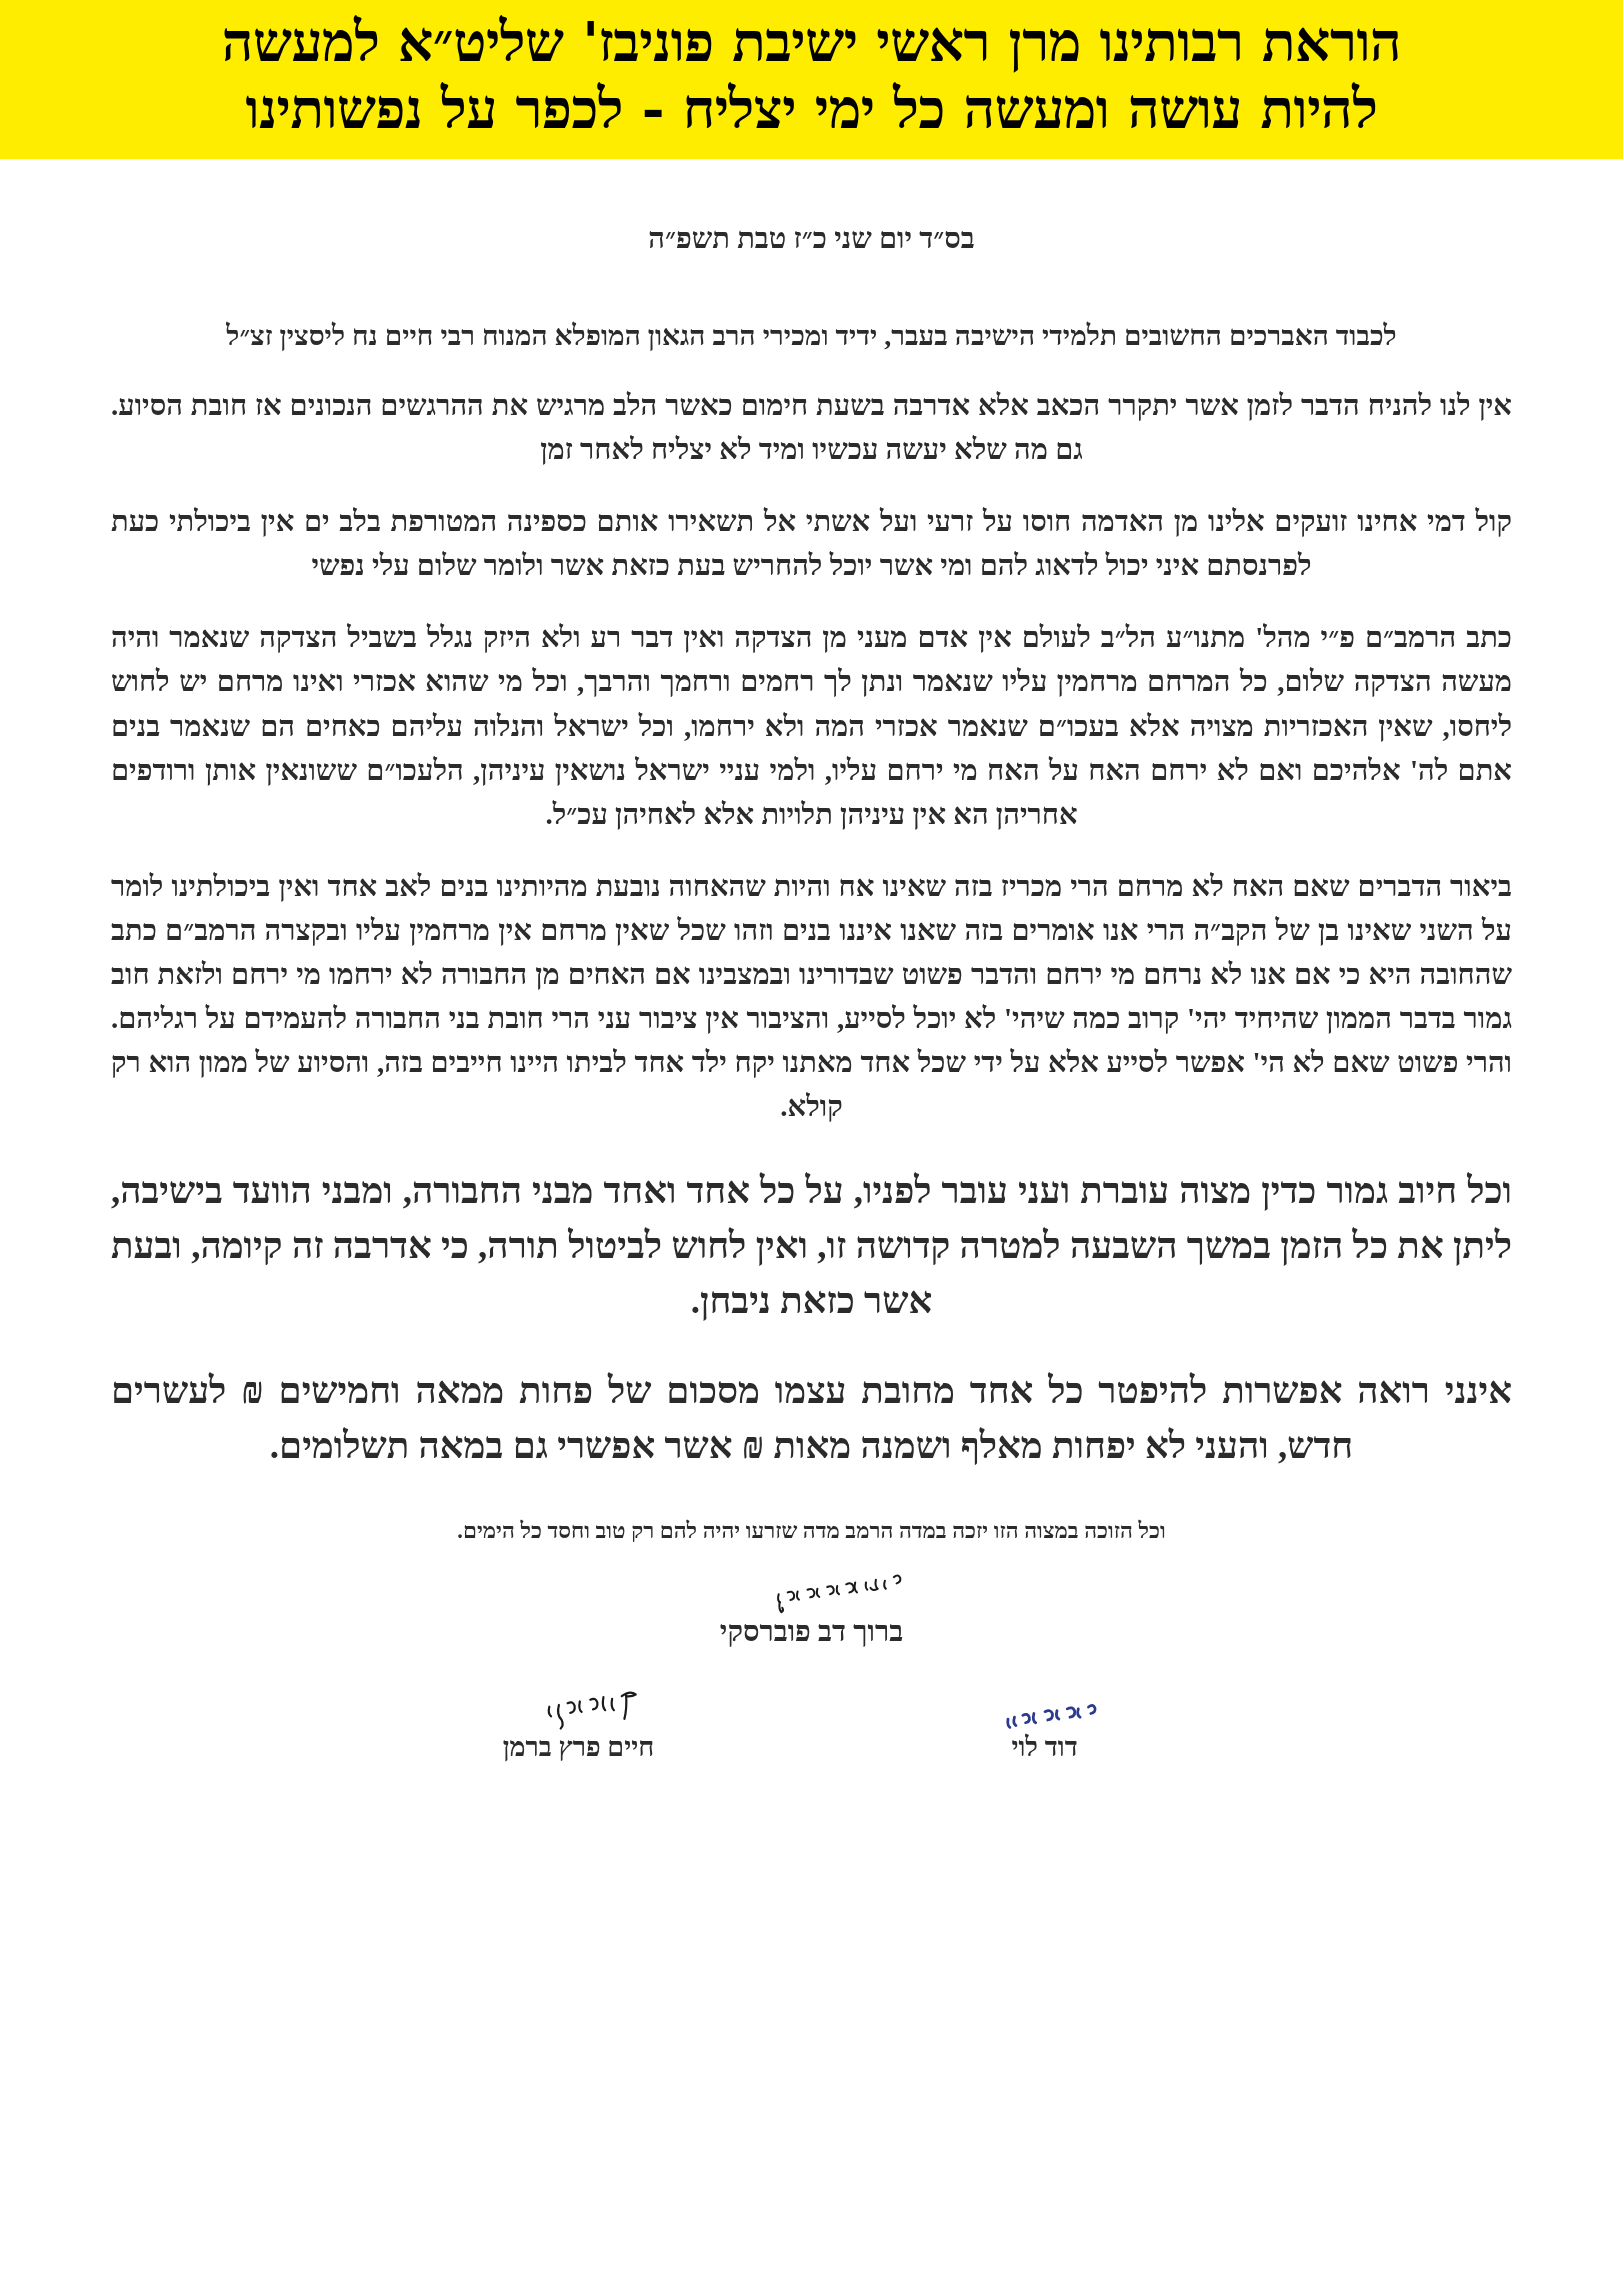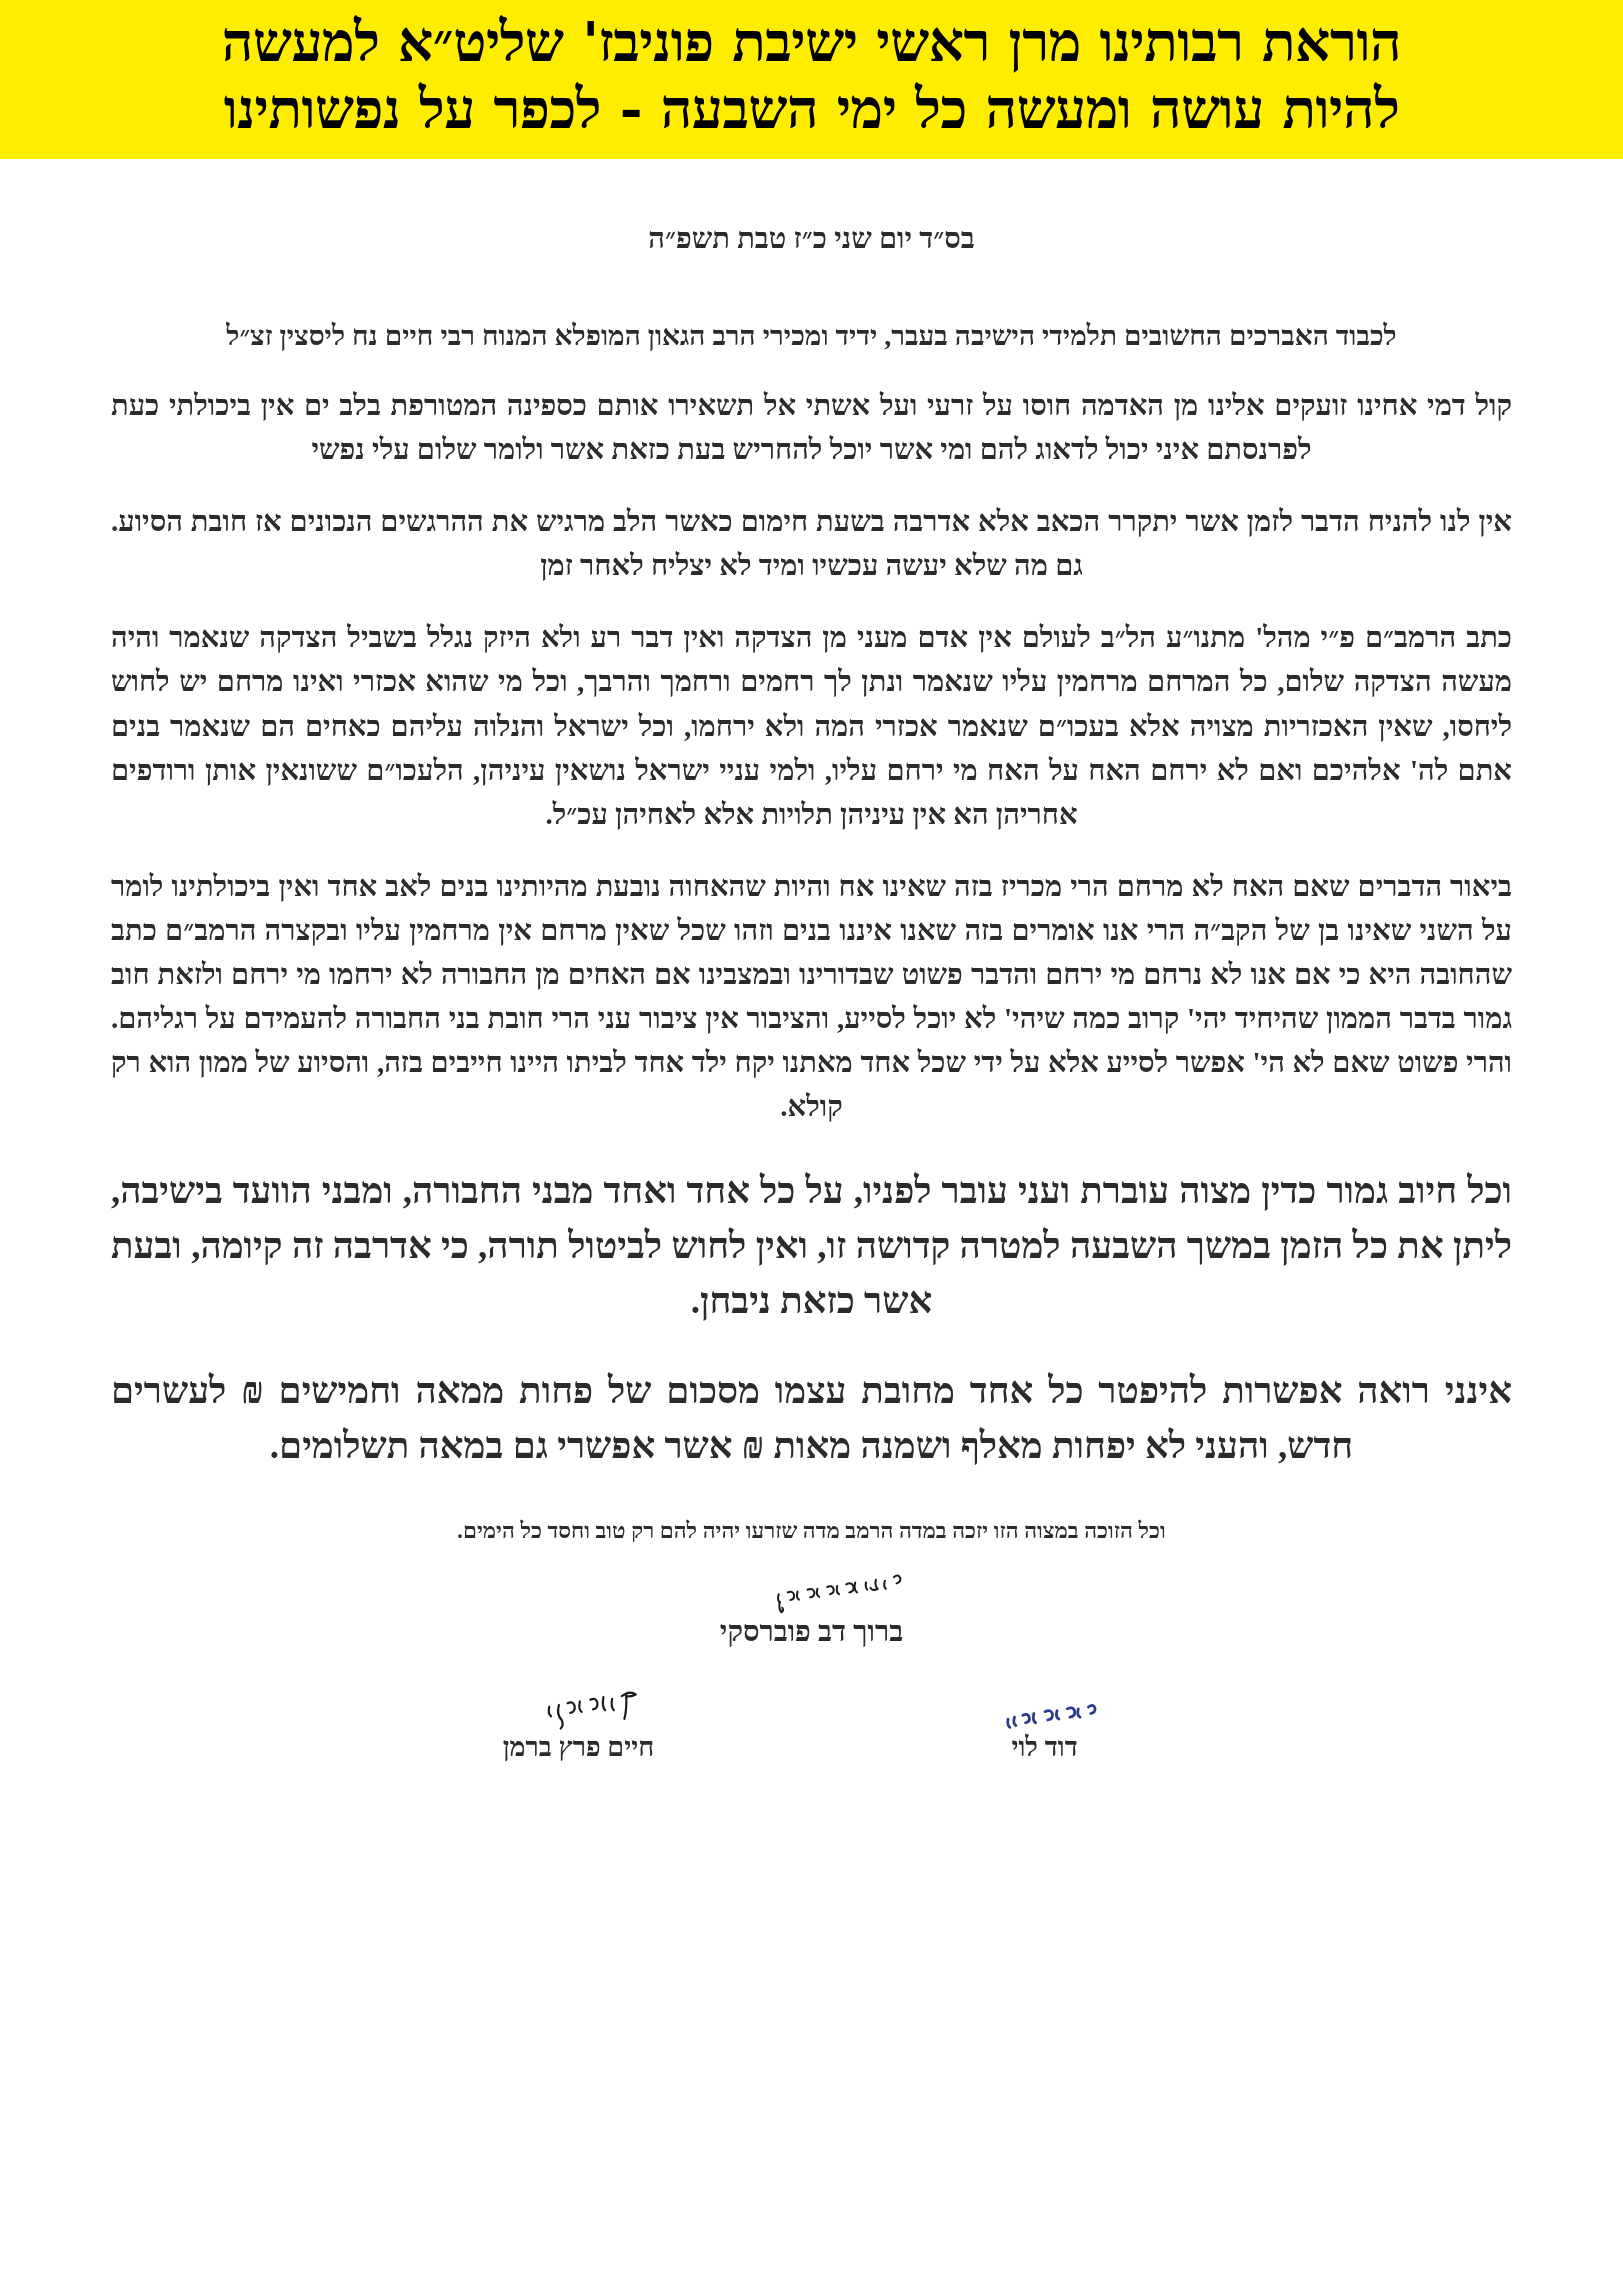--- a/index.html
+++ b/index.html
@@ -126,31 +126,31 @@
     font-size: 27px;
     margin-top: 0.9px;
   }
   .sig-cell.left-cell .scribble-wrap { justify-content: center; }
 </style>
 </head>
 <body>
 
 <div class="banner">
   <div class="banner-line">הוראת רבותינו מרן ראשי ישיבת פוניבז' שליט״א למעשה</div>
-  <div class="banner-line">להיות עושה ומעשה כל ימי השבעה - לכפר על נפשותינו</div>
+  <div class="banner-line">להיות עושה ומעשה כל ימי יצליח - לכפר על נפשותינו</div>
 </div>
 
 <div class="sheet">
 
   <div class="date-line">בס״ד יום שני כ״ז טבת תשפ״ה</div>
 
   <div class="greet">לכבוד האברכים החשובים תלמידי הישיבה בעבר, ידיד ומכירי הרב הגאון המופלא המנוח רבי חיים נח ליסצין זצ״ל</div>
 
+  <p class="body-par">אין לנו להניח הדבר לזמן אשר יתקרר הכאב אלא אדרבה בשעת חימום כאשר הלב מרגיש את ההרגשים הנכונים אז חובת הסיוע. גם מה שלא יעשה עכשיו ומיד לא יצליח לאחר זמן</p>
   <p class="body-par">קול דמי אחינו זועקים אלינו מן האדמה חוסו על זרעי ועל אשתי אל תשאירו אותם כספינה המטורפת בלב ים אין ביכולתי כעת לפרנסתם איני יכול לדאוג להם ומי אשר יוכל להחריש בעת כזאת אשר ולומר שלום עלי נפשי</p>
-  <p class="body-par">אין לנו להניח הדבר לזמן אשר יתקרר הכאב אלא אדרבה בשעת חימום כאשר הלב מרגיש את ההרגשים הנכונים אז חובת הסיוע. גם מה שלא יעשה עכשיו ומיד לא יצליח לאחר זמן</p>
   <p class="body-par">כתב הרמב״ם פ״י מהל' מתנו״ע הל״ב לעולם אין אדם מעני מן הצדקה ואין דבר רע ולא היזק נגלל בשביל הצדקה שנאמר והיה מעשה הצדקה שלום, כל המרחם מרחמין עליו שנאמר ונתן לך רחמים ורחמך והרבך, וכל מי שהוא אכזרי ואינו מרחם יש לחוש ליחסו, שאין האכזריות מצויה אלא בעכו״ם שנאמר אכזרי המה ולא ירחמו, וכל ישראל והנלוה עליהם כאחים הם שנאמר בנים אתם לה' אלהיכם ואם לא ירחם האח על האח מי ירחם עליו, ולמי עניי ישראל נושאין עיניהן, הלעכו״ם ששונאין אותן ורודפים אחריהן הא אין עיניהן תלויות אלא לאחיהן עכ״ל.</p>
   <p class="body-par">ביאור הדברים שאם האח לא מרחם הרי מכריז בזה שאינו אח והיות שהאחוה נובעת מהיותינו בנים לאב אחד ואין ביכולתינו לומר על השני שאינו בן של הקב״ה הרי אנו אומרים בזה שאנו איננו בנים וזהו שכל שאין מרחם אין מרחמין עליו ובקצרה הרמב״ם כתב שהחובה היא כי אם אנו לא נרחם מי ירחם והדבר פשוט שבדורינו ובמצבינו אם האחים מן החבורה לא ירחמו מי ירחם ולזאת חוב גמור בדבר הממון שהיחיד יהי' קרוב כמה שיהי' לא יוכל לסייע, והציבור אין ציבור עני הרי חובת בני החבורה להעמידם על רגליהם. והרי פשוט שאם לא הי' אפשר לסייע אלא על ידי שכל אחד מאתנו יקח ילד אחד לביתו היינו חייבים בזה, והסיוע של ממון הוא רק קולא.</p>
 
   <p class="big-par">וכל חיוב גמור כדין מצוה עוברת ועני עובר לפניו, על כל אחד ואחד מבני החבורה, ומבני הוועד בישיבה, ליתן את כל הזמן במשך השבעה למטרה קדושה זו, ואין לחוש לביטול תורה, כי אדרבה זה קיומה, ובעת אשר כזאת ניבחן.</p>
   <p class="big-par">אינני רואה אפשרות להיפטר כל אחד מחובת עצמו מסכום של פחות ממאה וחמישים ₪ לעשרים חדש, והעני לא יפחות מאלף ושמנה מאות ₪ אשר אפשרי גם במאה תשלומים.</p>
 
   <p class="fine-par">וכל הזוכה במצוה הזו יזכה במדה הרמב מדה שזרעו יהיה להם רק טוב וחסד כל הימים.</p>
 
   <div class="sig-main">
     <svg class="sig-scribble" viewBox="0 0 420 100" width="196" height="45" aria-hidden="true">

